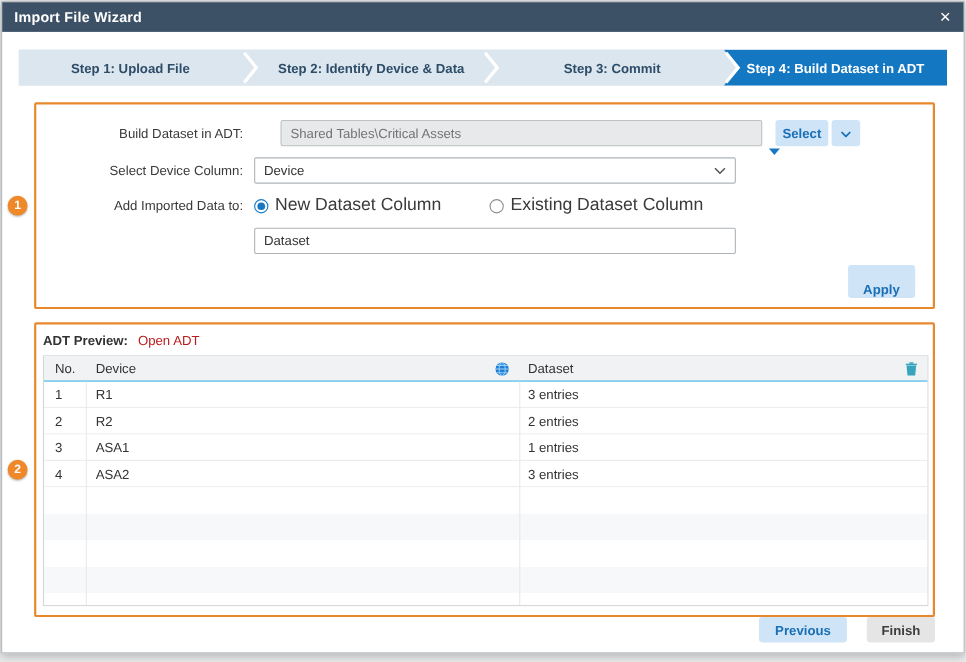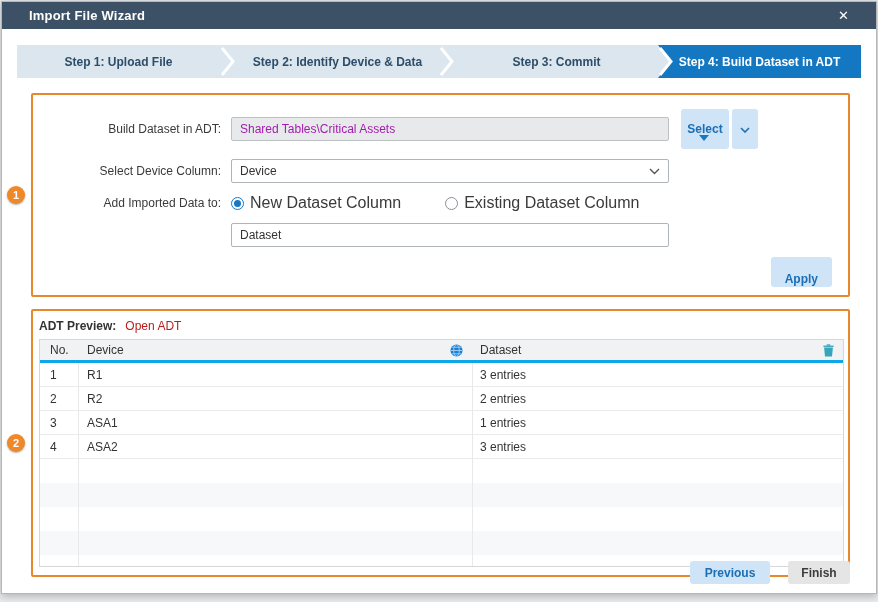--- a/index.html
+++ b/index.html
@@ -13,21 +13,21 @@
   .dialog {
     position: absolute; top: 1px; left: 1px;
     width: 876px; height: 593px;
     background: #ffffff;
     border: 1px solid #b4b8bb;
     box-shadow: 0 2px 8px rgba(0,0,0,.25);
   }
   
   .titlebar {
     height: 27px; background: #3d5166; color: #fff;
-    display: flex; align-items: center; padding: 0 27px;
+    display: flex; align-items: center; padding: 0 11px;
     font-size: 13px; font-weight: 700; letter-spacing: .2px;
   }
   .close-x { margin-left: auto; font-size: 13px; font-weight: 400; cursor: pointer; line-height: 1; }
   
   .steps {
     margin: 16px 15px 0 15px; height: 33px;
     background: #dbe6ef; display: flex; align-items: stretch;
   }
   .step {
     flex: 1; display: flex; align-items: center; justify-content: center;
@@ -62,24 +62,24 @@
   .form-label {
     width: 198px; text-align: right; padding-right: 10px;
     font-size: 12px; color: #3a3a3a; flex: 0 0 198px;
   }
   .ctl-wrap { display: flex; align-items: center; position: relative; }
   .txt-input {
     width: 438px; height: 24px; border: 1px solid #aeb4b8; border-radius: 2px;
     font-size: 12px; padding: 0 8px; color: #333; background: #fff;
     font-family: "Liberation Sans", sans-serif;
   }
-  .txt-input[readonly] { background: #e7e9ea; border-color: #bcc1c4; color: #a21caf; }
+  .txt-input[readonly] { background: #e7e9ea; border-color: #bcc1c4; color: #737373; margin-left: 24px; }
   .btn-blue {
     background: #cfe4f7; color: #1a6fb5; border: none; border-radius: 3px;
-    font-size: 12px; font-weight: 600; height: 40px; cursor: pointer;
+    font-size: 12px; font-weight: 600; height: 24px; cursor: pointer;
     font-family: "Liberation Sans", sans-serif;
   }
   .select-btn { width: 48px; margin-left: 12px; }
   .dd-btn { width: 26px; margin-left: 3px; display: flex; align-items: center; justify-content: center; }
   .caret-down {
     position: absolute; left: 468px; top: 26px; width: 0; height: 0;
     border-left: 5px solid transparent; border-right: 5px solid transparent;
     border-top: 6px solid #1779c4;
   }
   .select-box {
@@ -105,21 +105,21 @@
   
   .preview-head { display: flex; align-items: center; padding: 8px 6px 6px 6px; }
   .preview-label { font-size: 12px; color: #333; font-weight: 600; }
   .open-link { font-size: 12px; color: #b91c1c; margin-left: 9px; cursor: pointer; text-decoration: none; }
   .table {
     margin: 0 4px 8px 6px; border: 1px solid #d5d8da;
     height: 228px; display: flex; flex-direction: column; position: relative; background: #fff;
   }
   .t-head {
     display: flex; align-items: center; height: 23px; background: #f1f2f3;
-    border-bottom: 3px solid #0ea5e9; font-size: 12px; color: #333; flex: 0 0 23px;
+    border-bottom: 1px solid #0ea5e9; font-size: 12px; color: #333; flex: 0 0 23px;
   }
   .t-row {
     display: flex; align-items: center; height: 24px; flex: 0 0 24px;
     border-bottom: 1px solid #ececee; font-size: 12px; color: #333; background: #fff;
   }
   .c { display: flex; align-items: center; height: 100%; }
   .c.no { flex: 0 0 38px; padding-left: 10px; }
   .c.device { flex: 0 0 394px; padding-left: 9px; }
   .c.dataset { flex: 1; padding-left: 8px; }
   .head-icon { margin-left: auto; margin-right: 9px; display: flex; align-items: center; cursor: pointer; }

